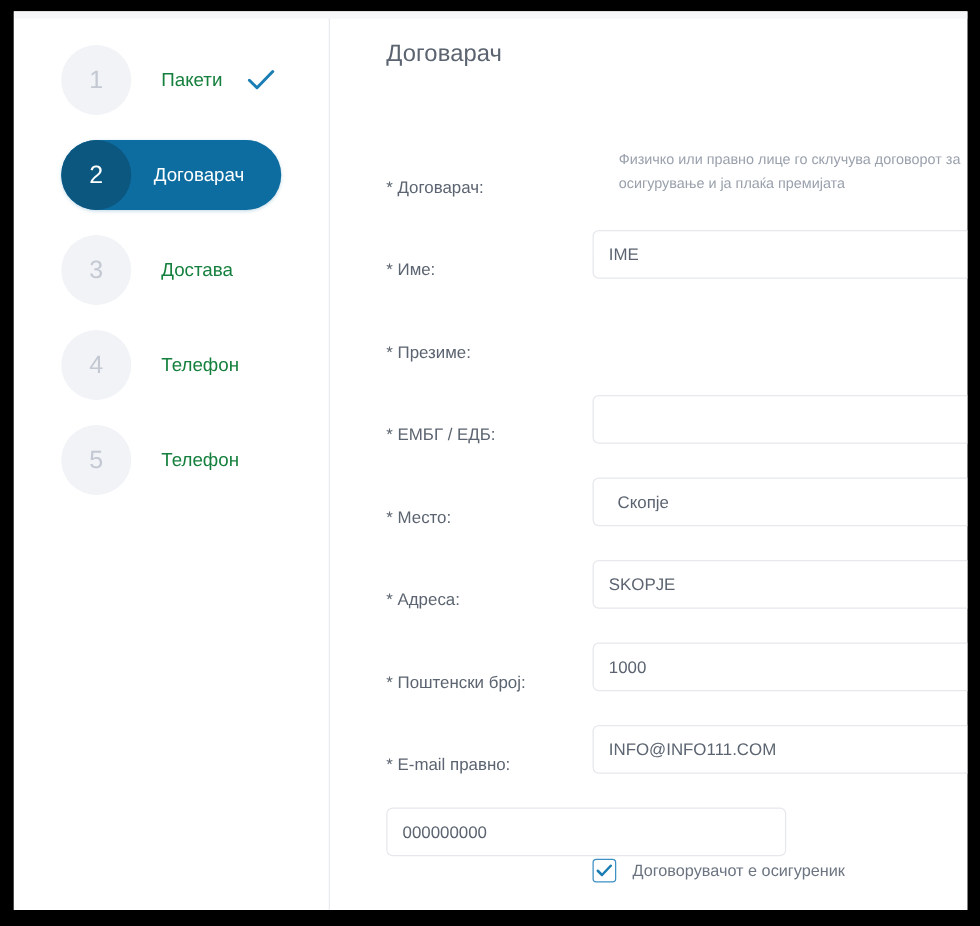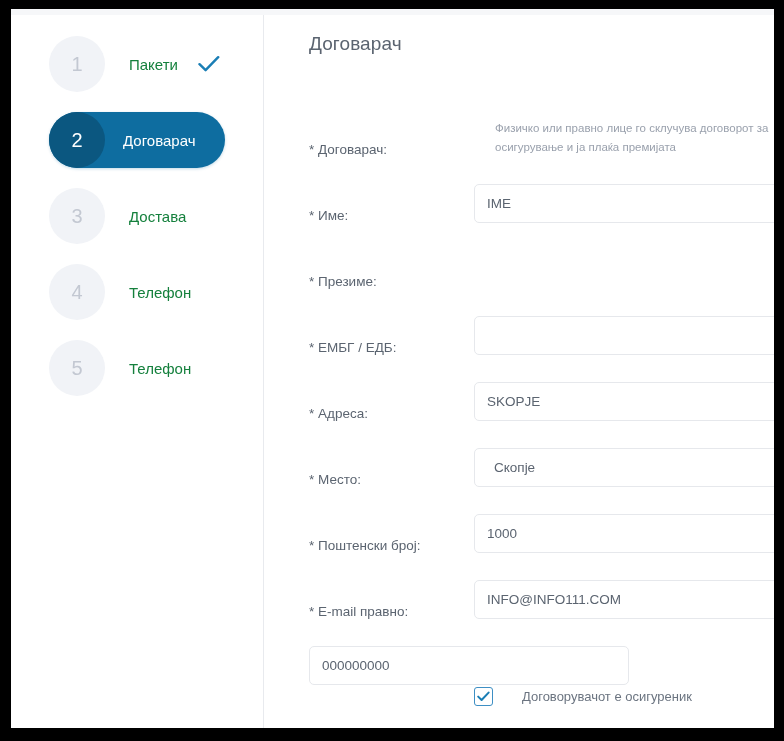--- a/index.html
+++ b/index.html
@@ -156,21 +156,20 @@
   }
   .text-input.select-like { padding-left: 19px; }
   .text-input::placeholder { color: #b7bcc6; }
 
   
   .checkbox-row {
     display: flex;
     align-items: center;
     padding-left: 165px;
     margin-top: 2px;
-    gap: 16px;
   }
   .cb-box {
     width: 19px; height: 19px;
     flex: 0 0 19px;
     border: 1px solid #3e8fc4;
     border-radius: 3px;
     background: #ffffff;
     display: flex;
     align-items: center;
     justify-content: center;
@@ -258,30 +257,30 @@
         </div>
 
         <div class="form-row">
           <div class="field-label">* ЕМБГ / ЕДБ:</div>
           <div class="field-control">
             <input class="text-input" type="text" value="" style="">
           </div>
         </div>
 
         <div class="form-row">
+          <div class="field-label">* Место:</div>
+          <div class="field-control">
+            <input class="text-input select-like" type="text" value="Скопје" style="">
+          </div>
+        </div>
+
+        <div class="form-row">
           <div class="field-label">* Адреса:</div>
           <div class="field-control">
             <input class="text-input" type="text" value="SKOPJE" style="">
-          </div>
-        </div>
-
-        <div class="form-row">
-          <div class="field-label">* Место:</div>
-          <div class="field-control">
-            <input class="text-input select-like" type="text" value="Скопје" style="">
           </div>
         </div>
 
         <div class="form-row">
           <div class="field-label">* Поштенски број:</div>
           <div class="field-control">
             <input class="text-input" type="text" value="1000" style="">
           </div>
         </div>
 

